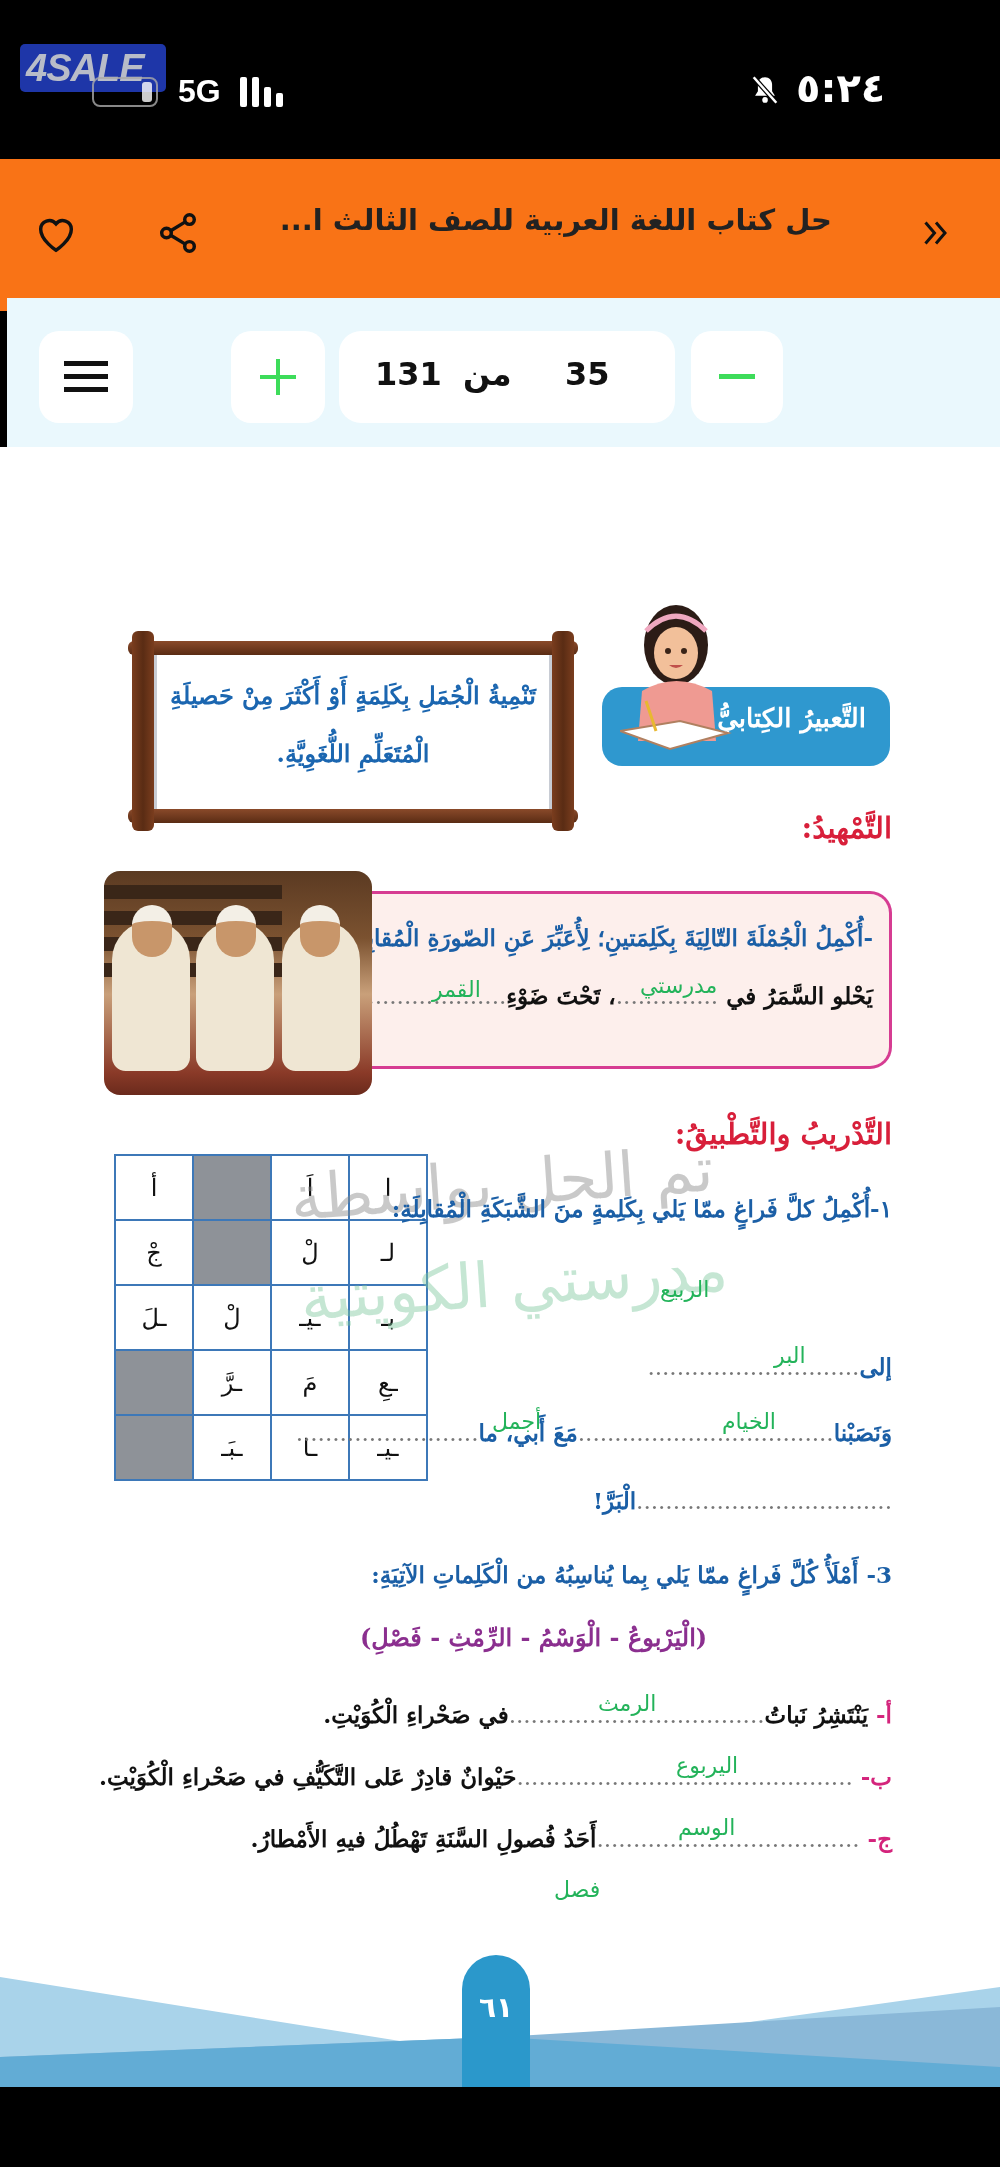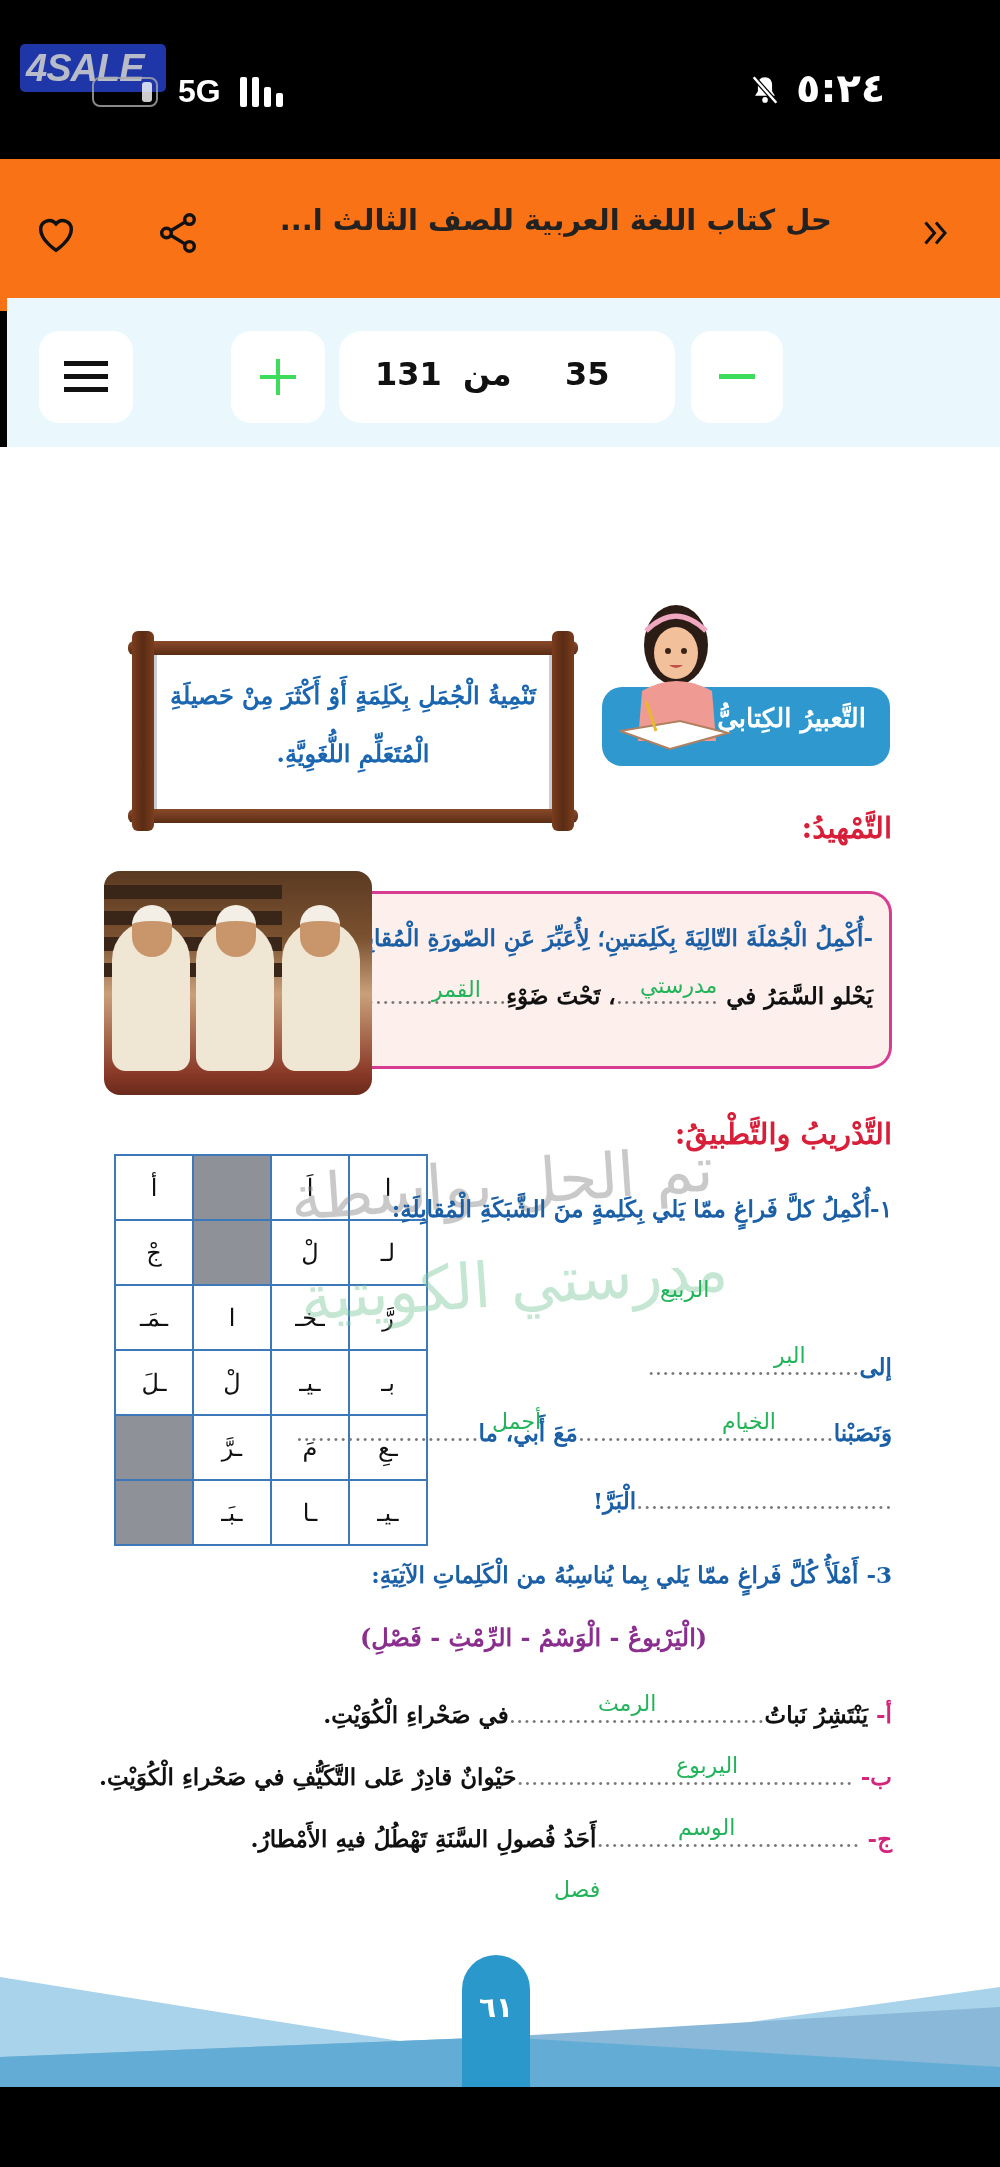--- a/index.html
+++ b/index.html
@@ -211,26 +211,20 @@
           <td>اَ</td>
           <td>ا</td>
         </tr>
         <tr>
           <td>جْ</td>
           <td class="dark"></td>
           <td>لْ</td>
           <td>لـ</td>
         </tr>
         <tr>
-          <td>ـمَـ</td>
-          <td>ا</td>
-          <td>ـخـ</td>
-          <td>رَّ</td>
-        </tr>
-        <tr>
           <td>ـلَ</td>
           <td>لْ</td>
           <td>ـيـ</td>
           <td>بـ</td>
         </tr>
         <tr>
           <td class="dark"></td>
           <td>ـرَّ</td>
           <td>مَ</td>
           <td>ـعِ</td>

